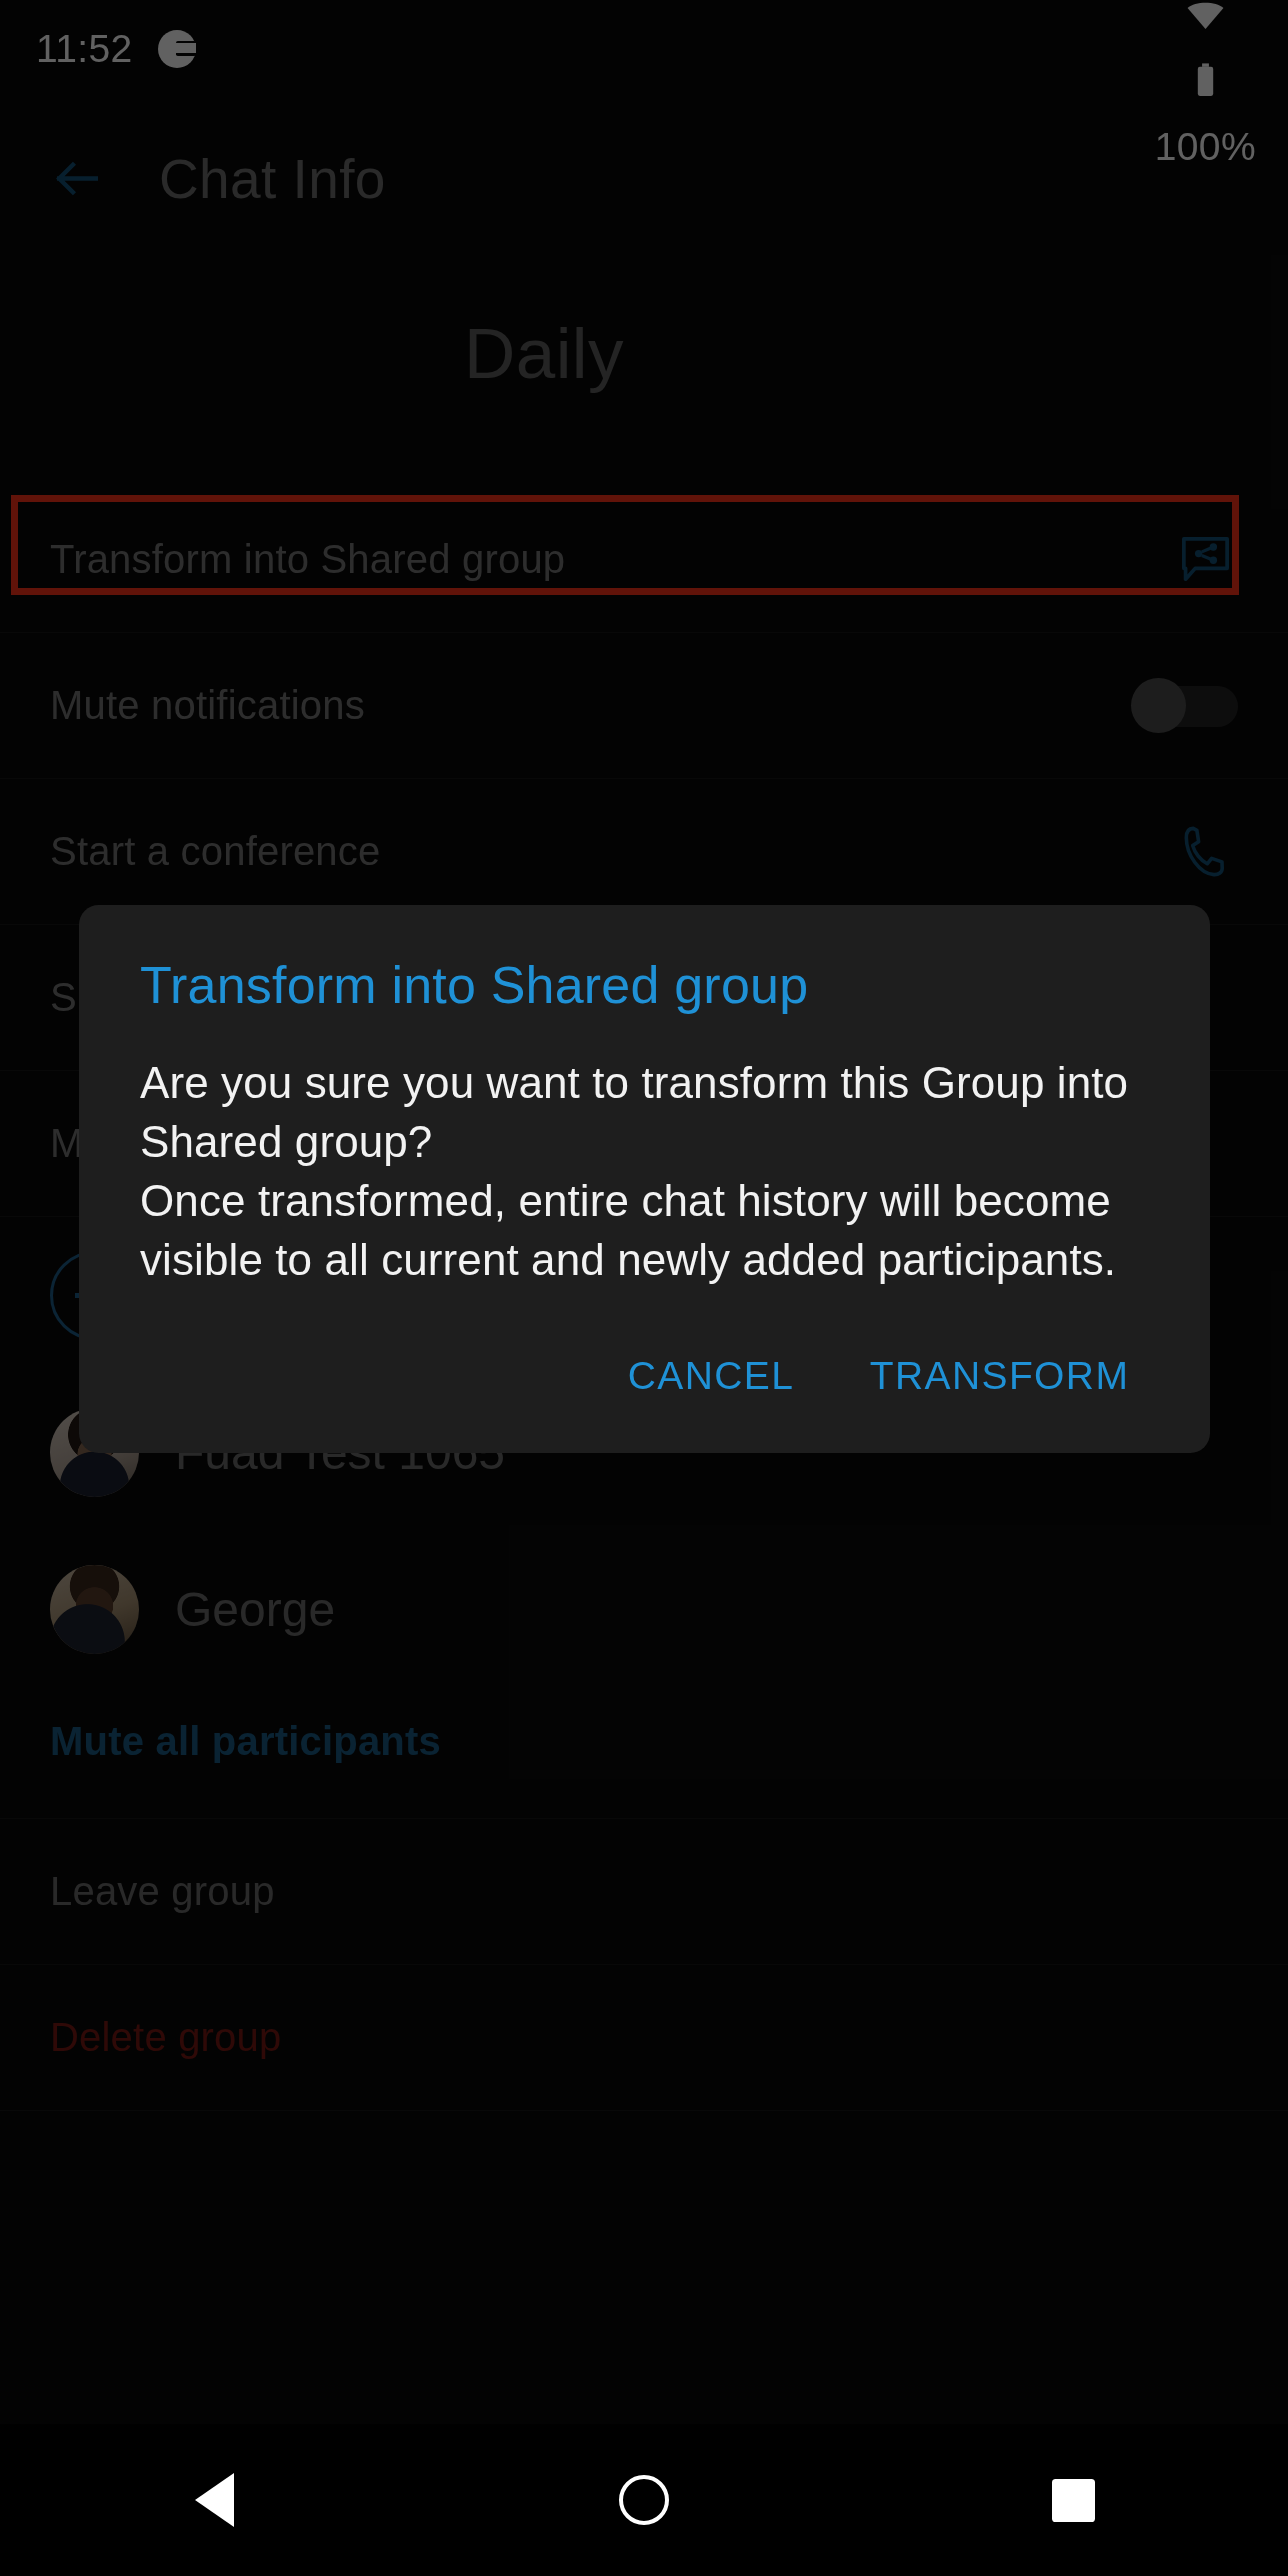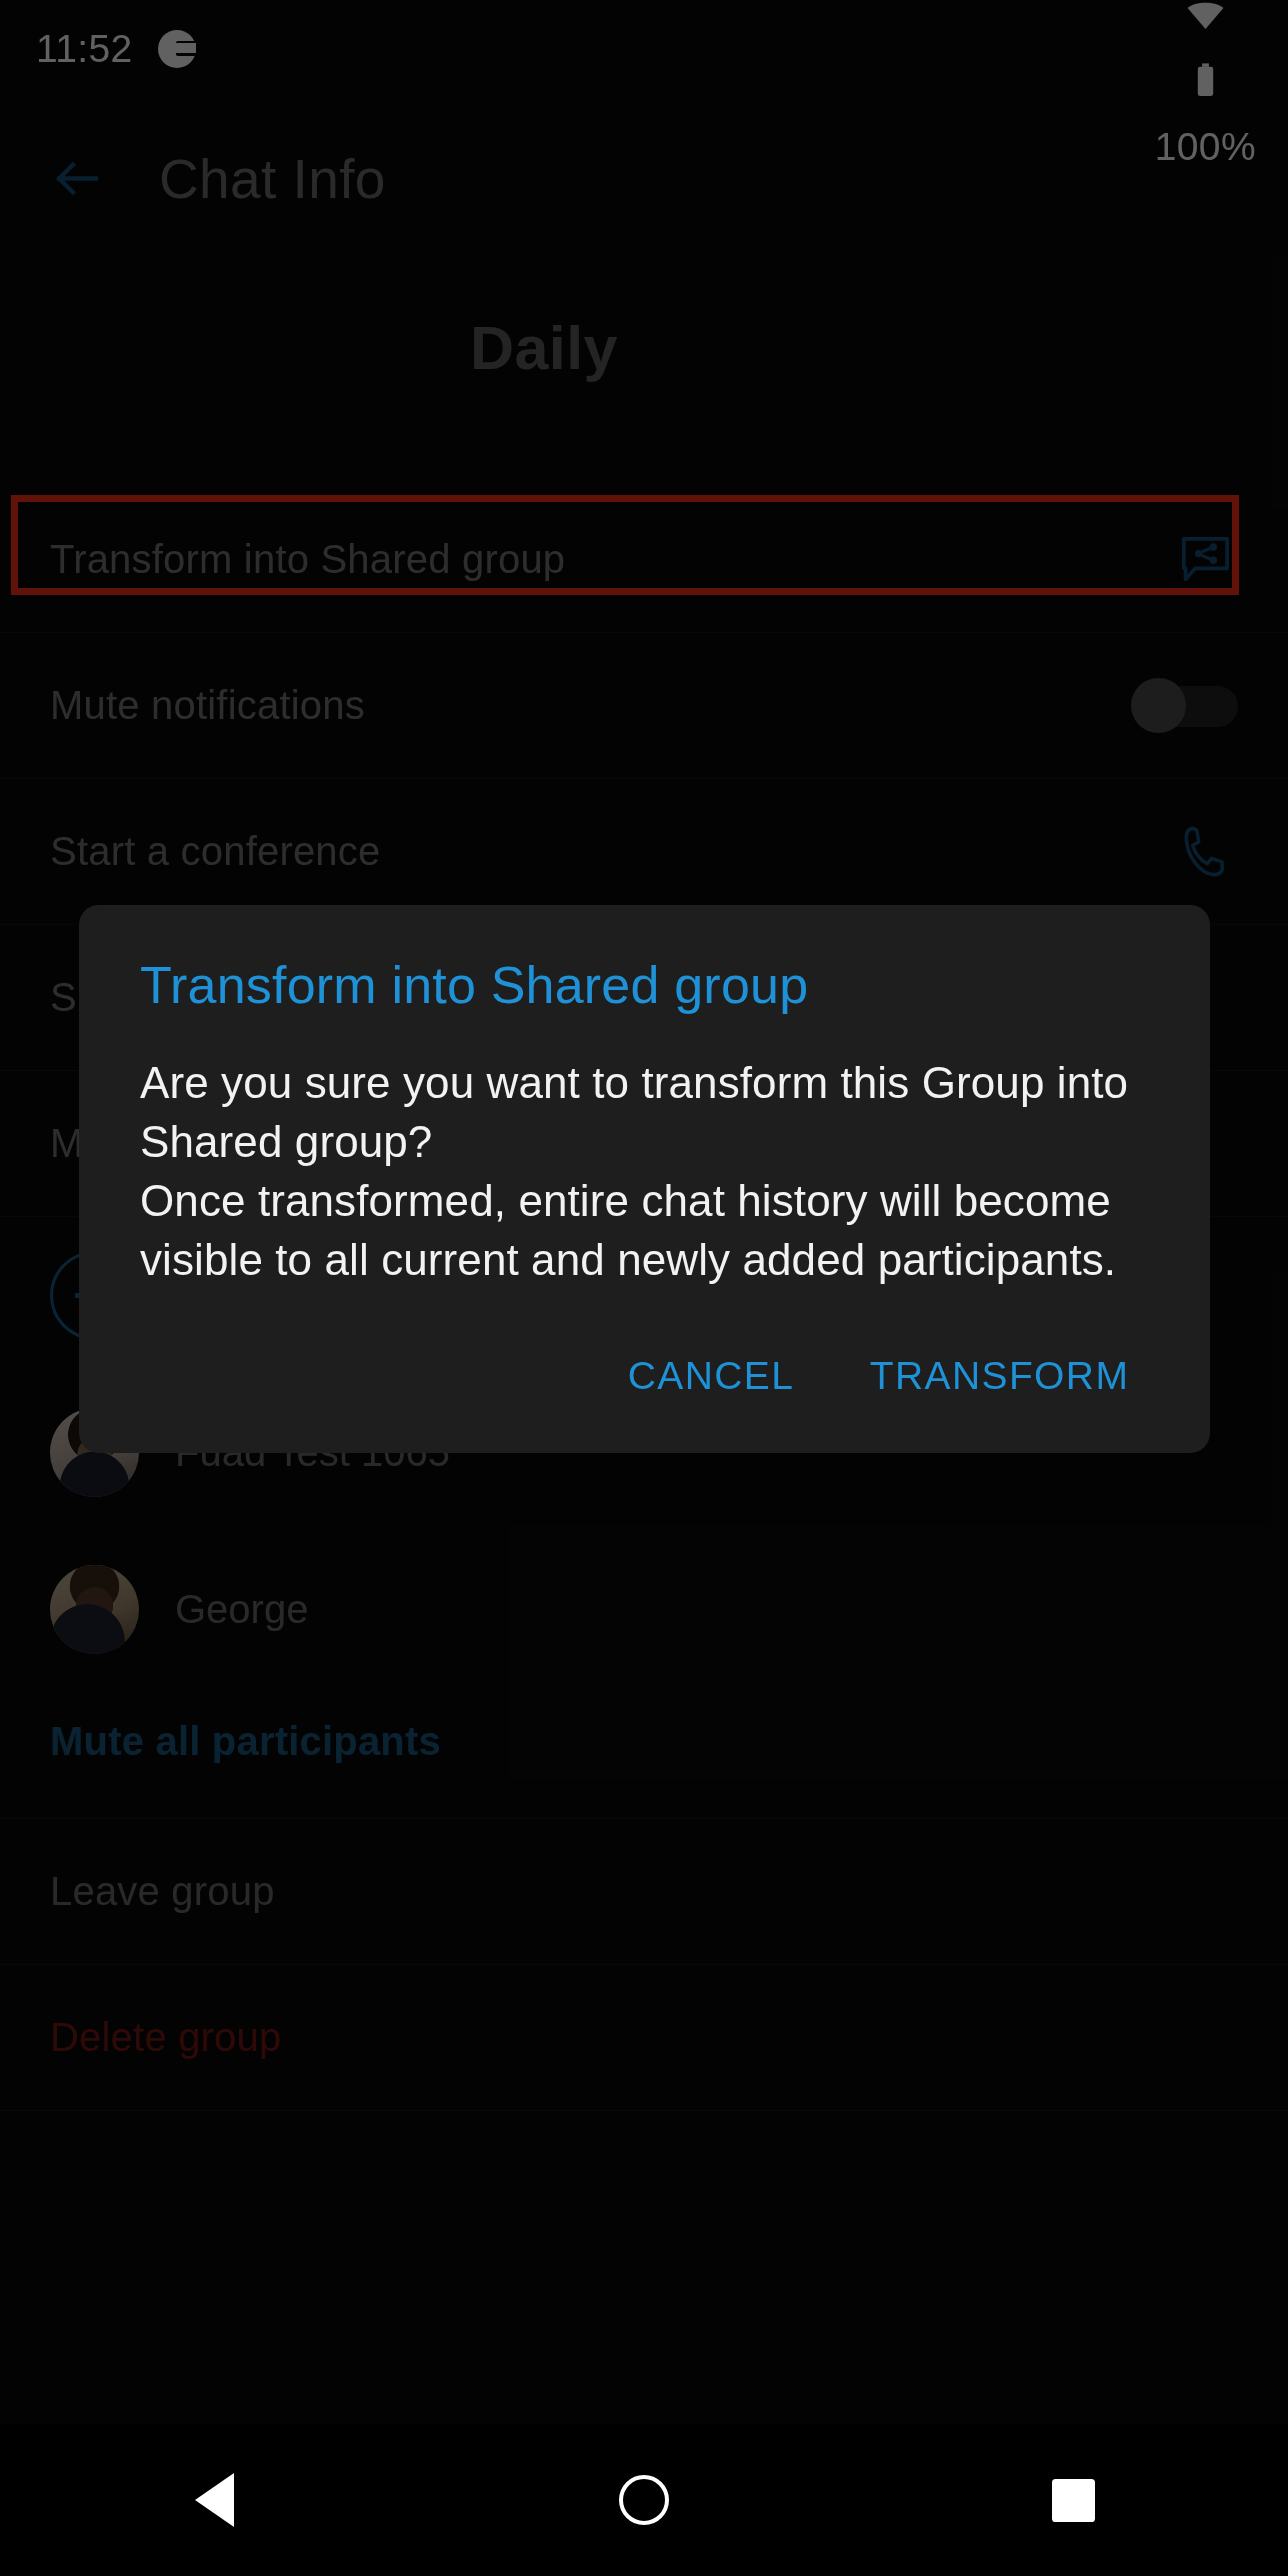--- a/index.html
+++ b/index.html
@@ -37,21 +37,21 @@
   .toolbar{
     position:absolute; left:0; top:98px; width:1260px; height:161px;
     display:flex; align-items:center; padding-left:50px; gap:54px; z-index:4;
   }
   .back-arrow{ width:55px; height:55px; flex:none; }
   .toolbar-title{ font-size:55px; color:#6f6f6f; letter-spacing:0.4px; }
 
   
   .group-title{
     position:absolute; left:0; top:313px; width:1088px;
-    text-align:center; font-size:61px; color:#5f5f5f; letter-spacing:0.4px;font-weight:bold;
+    text-align:center; font-size:71px; color:#5f5f5f; letter-spacing:0.4px;
   }
 
   
   .list{ position:absolute; left:0; top:487px; width:1288px; }
   .row{
     position:relative; height:146px; display:flex; align-items:center;
     padding:0 50px; border-bottom:0.9px solid #171717;
   }
   .row-label{ font-size:40px; color:#787878; letter-spacing:0.2px; flex:1; }
   .row-label.dim{ color:#6d6d6d; }
@@ -83,21 +83,21 @@
   .p-avatar{
     width:89px; height:89px; border-radius:50%; flex:none; overflow:hidden;
     position:relative; background:#2a2a2a;
   }
   .p-avatar.add{
     background:transparent; border:3.6px solid #1e5f8c;
     display:flex; align-items:center; justify-content:center;
   }
   .p-avatar.add .plus-h{ position:absolute; width:39px; height:4.5px; background:#1e5f8c; }
   .p-avatar.add .plus-v{ position:absolute; width:4.5px; height:39px; background:#1e5f8c; }
-  .p-name{ font-size:40px; color:#6d6d6d;text-align:right; }
+  .p-name{ font-size:48px; color:#6d6d6d;text-align:right; }
   .p-name.link{ color:#1e5f8c; }
 
   
   .av-fuad{ position:absolute; inset:0; background:
       radial-gradient(circle at 50% 88%, #1b2030 0 38%, rgba(27,32,48,0) 39%),
       radial-gradient(circle at 50% 52%, #8a6a52 0 26%, rgba(138,106,82,0) 27%),
       radial-gradient(circle at 50% 30%, #241a14 0 34%, rgba(36,26,20,0) 35%),
       linear-gradient(160deg,#d8cdc2 0%, #b6a89c 55%, #6d6155 100%); }
   .av-george{ position:absolute; inset:0; background:
       radial-gradient(circle at 42% 86%, #1d2230 0 40%, rgba(29,34,48,0) 41%),

